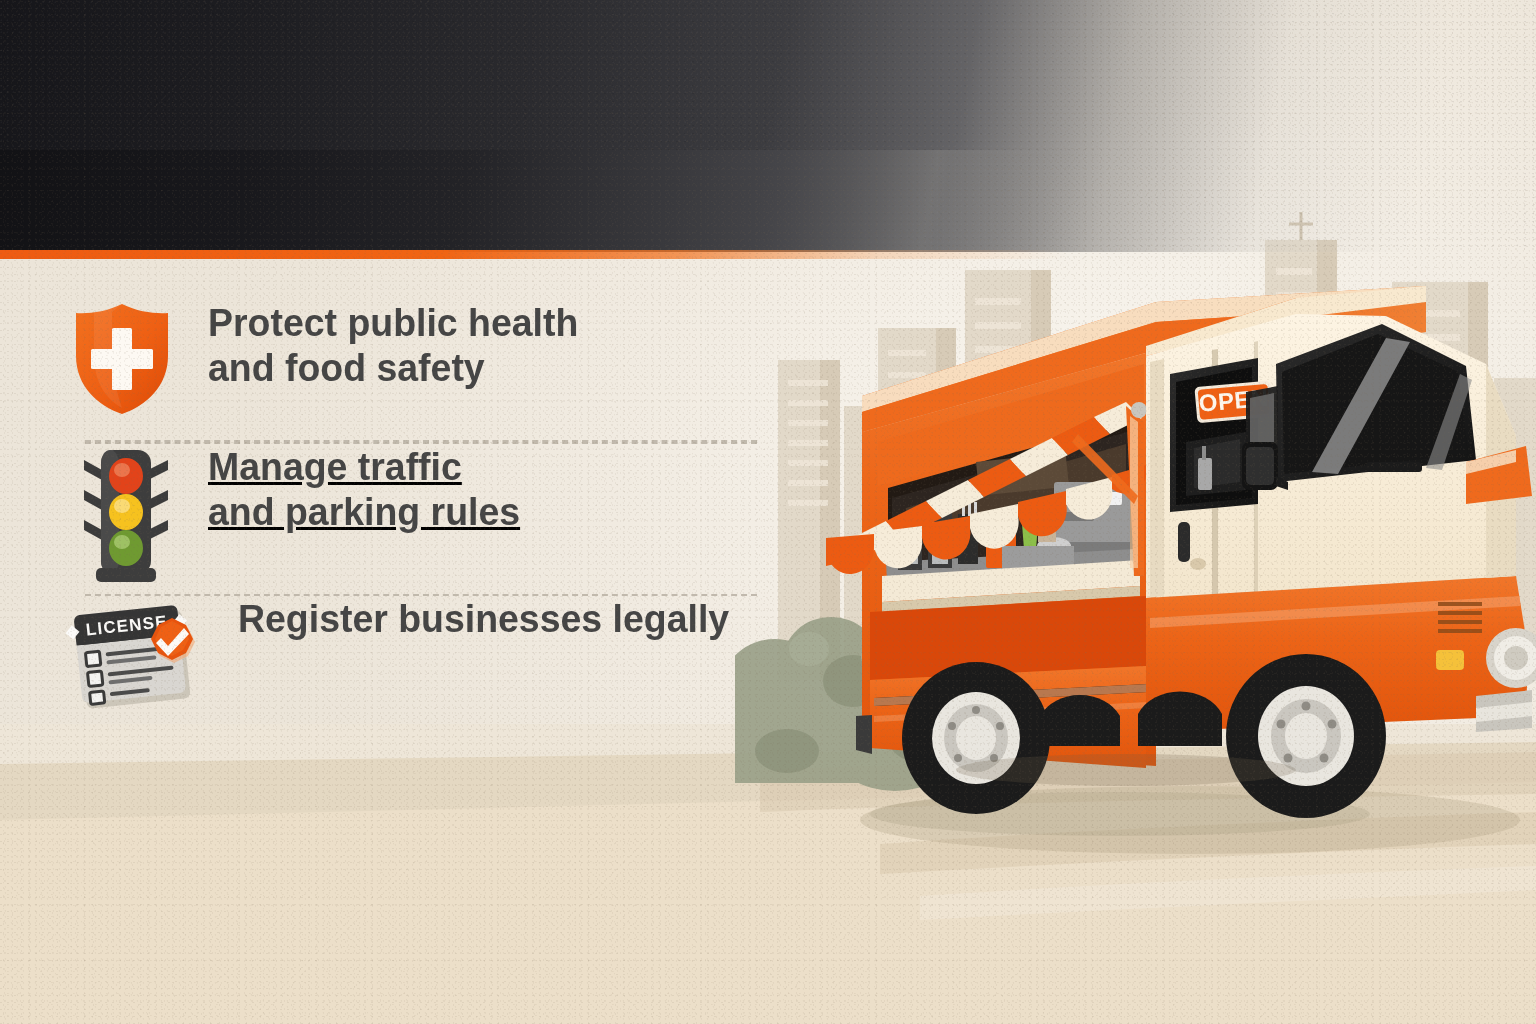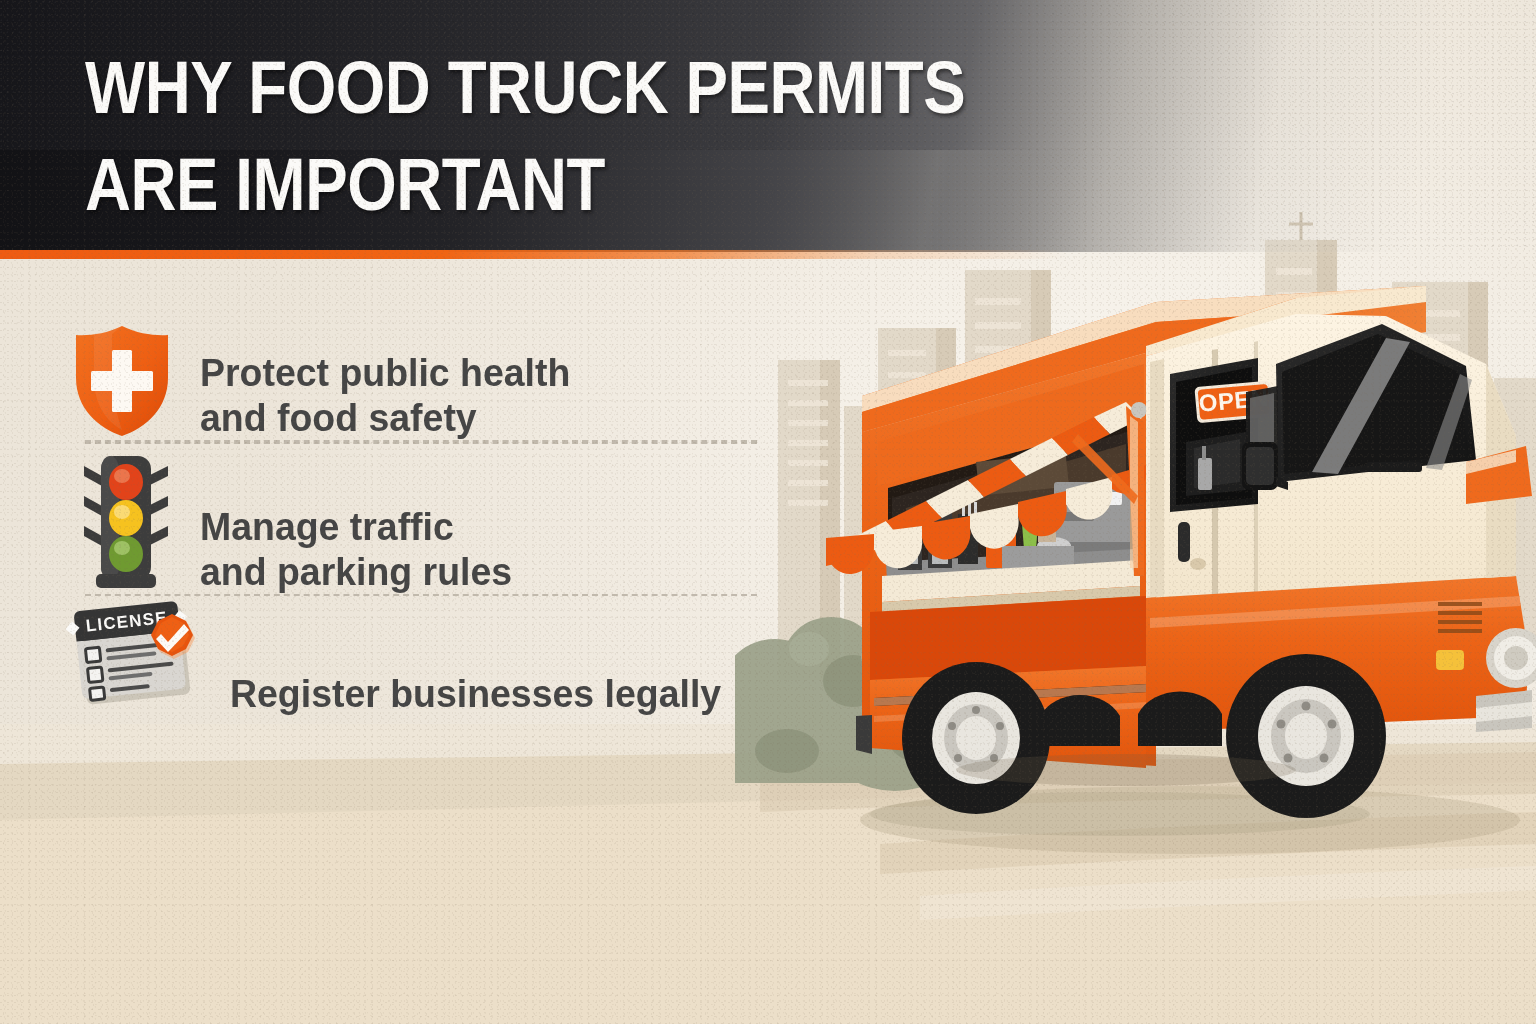--- a/index.html
+++ b/index.html
@@ -78,41 +78,41 @@
     color:#fbfaf8;
     transform:scaleX(.86);
     transform-origin:left center;
     text-shadow:2px 3px 4px rgba(0,0,0,.45);
     white-space:nowrap;
   }
   .title-line.second { margin-top:26px; }
 
   
   #list { position:absolute; left:70px; top:300px; width:700px; z-index:45; }
-  .row { display:flex; align-items:flex-end; gap:26px; }
+  .row { display:flex; align-items:flex-start; gap:34px; }
   .row-icon { flex:0 0 auto; display:flex; align-items:center; justify-content:center; }
   .row-text {
     font-family:"Liberation Sans Narrow","Liberation Sans", sans-serif;
     font-weight:bold;
     font-size:39px;
     line-height:1.16;
     color:#454545;
     letter-spacing:0px;
     transform:scaleX(.96);
     transform-origin:left center;
   }
   .divider {
     margin:0 0 0 15px;
     width:672px; height:0;
     border-top:2px dashed #b9b1a4;
     opacity:.85;
   }
   #r1 { height:140px; }
   #r2 { height:140px; }
-  #r3 { height:150px; }
+  #r3 { height:150px;text-decoration:underline; }
   #r4 { height:120px; }
   .row.pad-left { padding-left:12px; }
 </style>
 </head>
 <body>
 
 <div id="poster">
 
   <svg id="skyline" viewBox="0 0 776 470" preserveAspectRatio="none">
     <g fill="#e2d8c8" opacity="0.95">
@@ -435,24 +435,20 @@
       </g>
     </g>
 
     <ellipse cx="300" cy="524" rx="170" ry="16" fill="#6e614a" opacity=".22"></ellipse>
   </svg>
 
   <div id="header"></div>
   <div id="headband2"></div>
   <div id="orange-rule"></div>
 
-  <div id="title-wrap">
-    <div class="title-line">WHY FOOD TRUCK PERMITS</div>
-    <div class="title-line second">ARE IMPORTANT</div>
-  </div>
 
   <div id="list">
 
     <div class="row" id="r1">
       <div class="row-icon">
         <svg width="104" height="118" viewBox="0 0 104 118">
           <defs>
             <linearGradient id="shg1" x1="0" y1="0" x2="1" y2="1">
               <stop offset="0" stop-color="#f2711f"></stop>
               <stop offset="55%" stop-color="#ee5f13"></stop>

